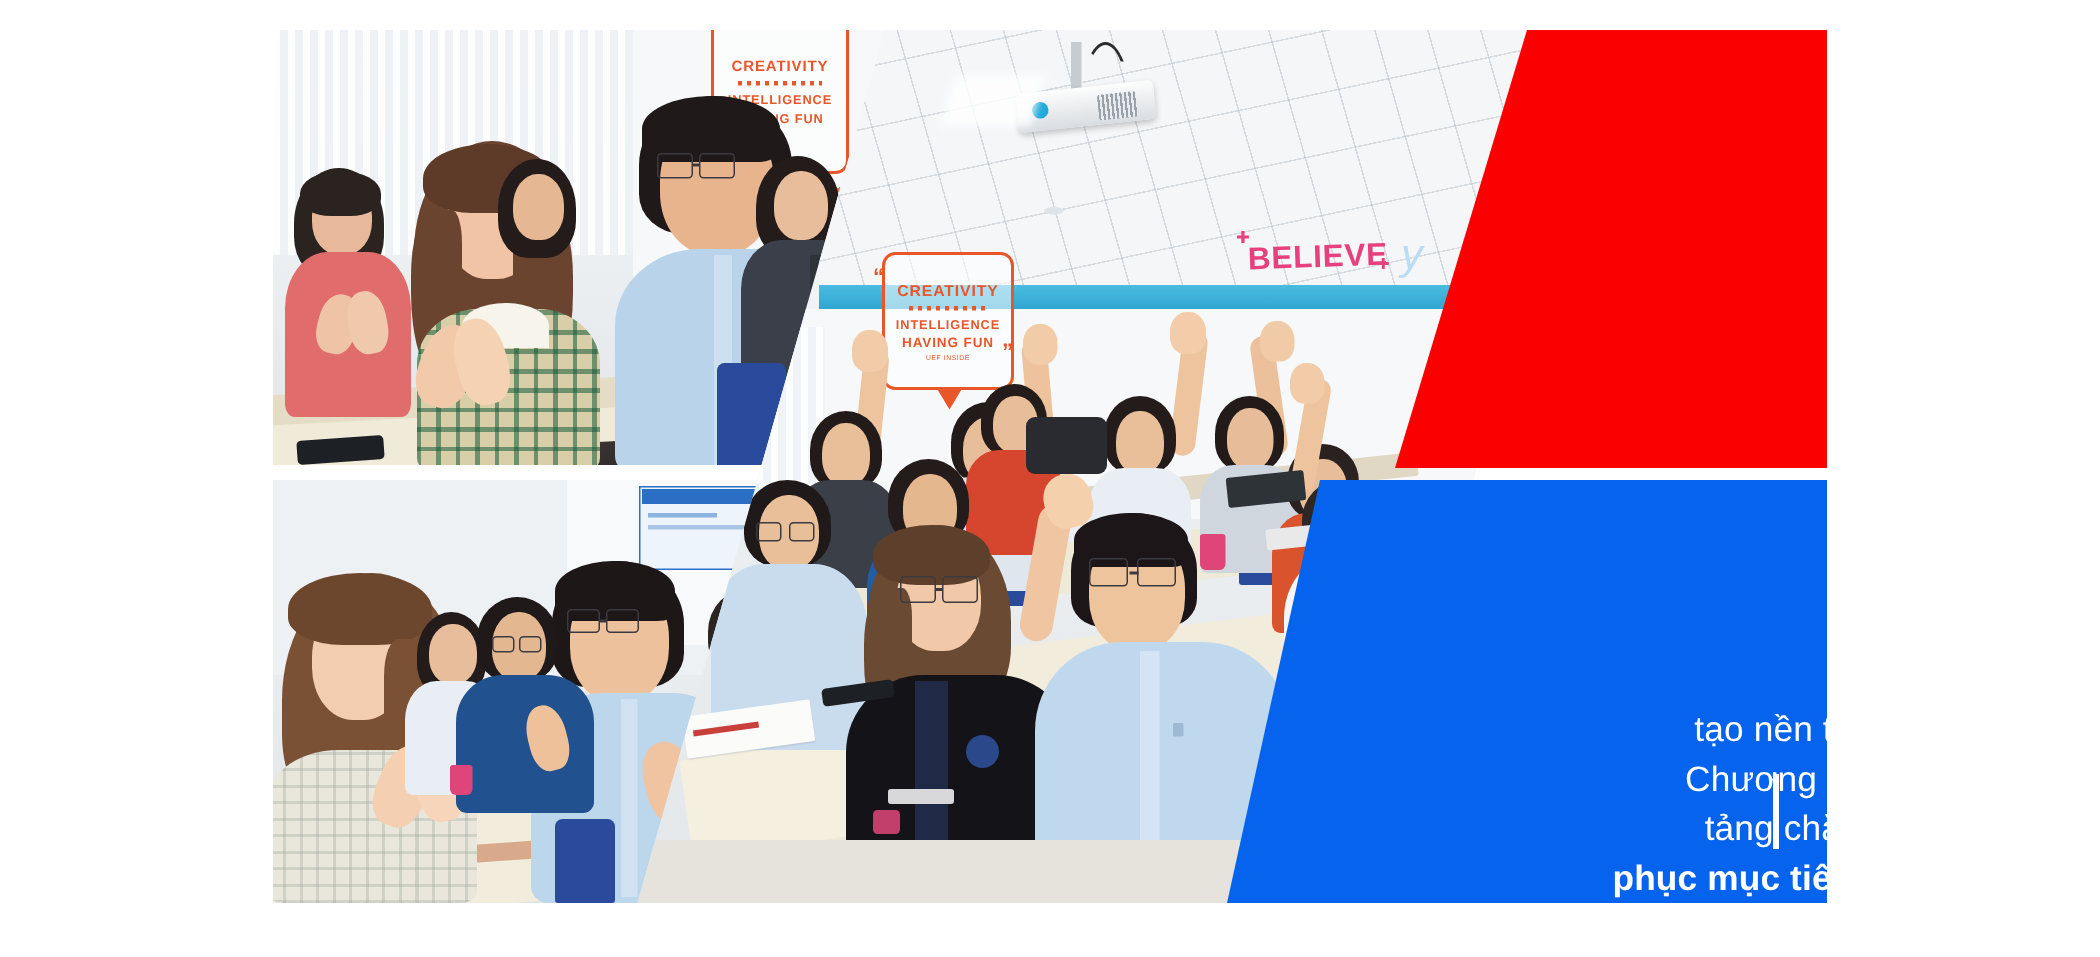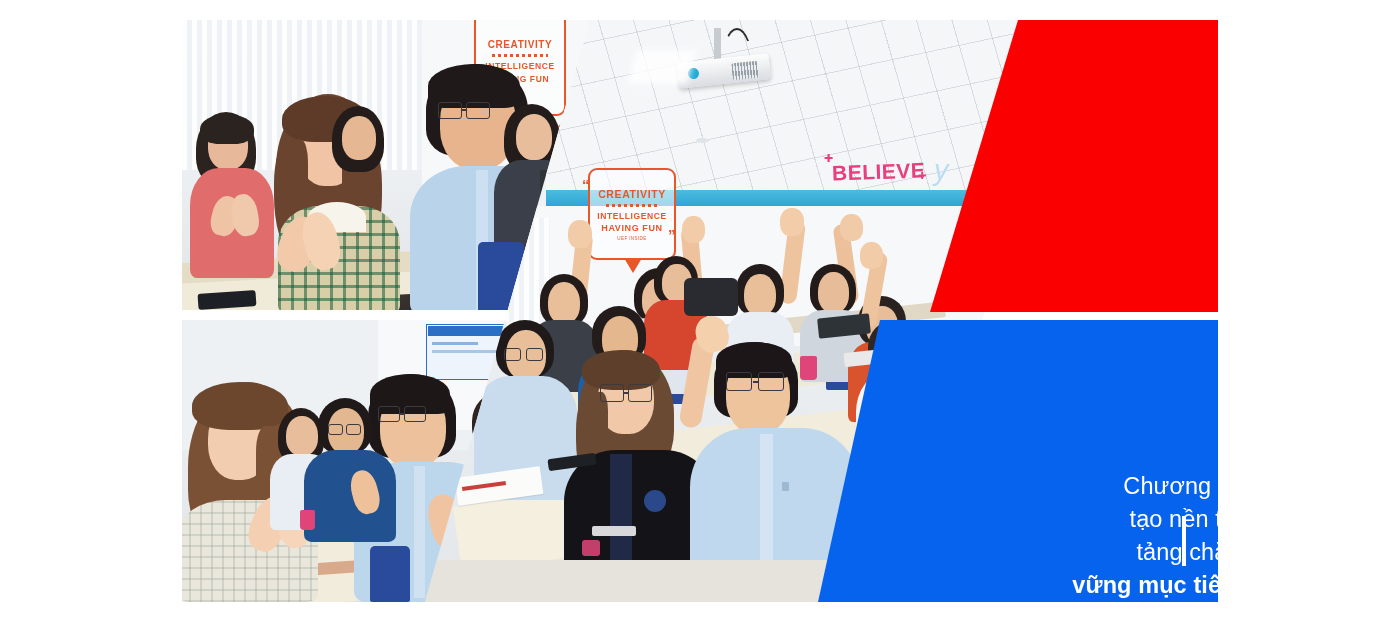--- a/index.html
+++ b/index.html
@@ -435,20 +435,20 @@
 
       <div style="position:absolute;left:0;top:540px;width:640px;height:60px;background:#e6e2dc;"></div>
     </div>
   </div>
 
   <div class="panel" id="panel-red" style="background:#FA0000;"></div>
 
   <div class="panel" id="panel-blue" style="background:#0563EE;"></div>
 
   <div id="blue-text">
+    <span class="ln">tạo nền tảng tri thức</span>
     <span class="ln">Chương trình thạc sĩ</span>
-    <span class="ln">tạo nền tảng tri thức</span>
     <span class="ln"><span>tảng chắc để </span><span class="b">chinh</span></span>
-    <span class="ln b">vững mục tiêu cao hơn.</span>
+    <span class="ln b">phục mục tiêu cao hơn.</span>
   </div>
   <div id="accent-bar"></div>
 
 </div>
 
 </body></html>

